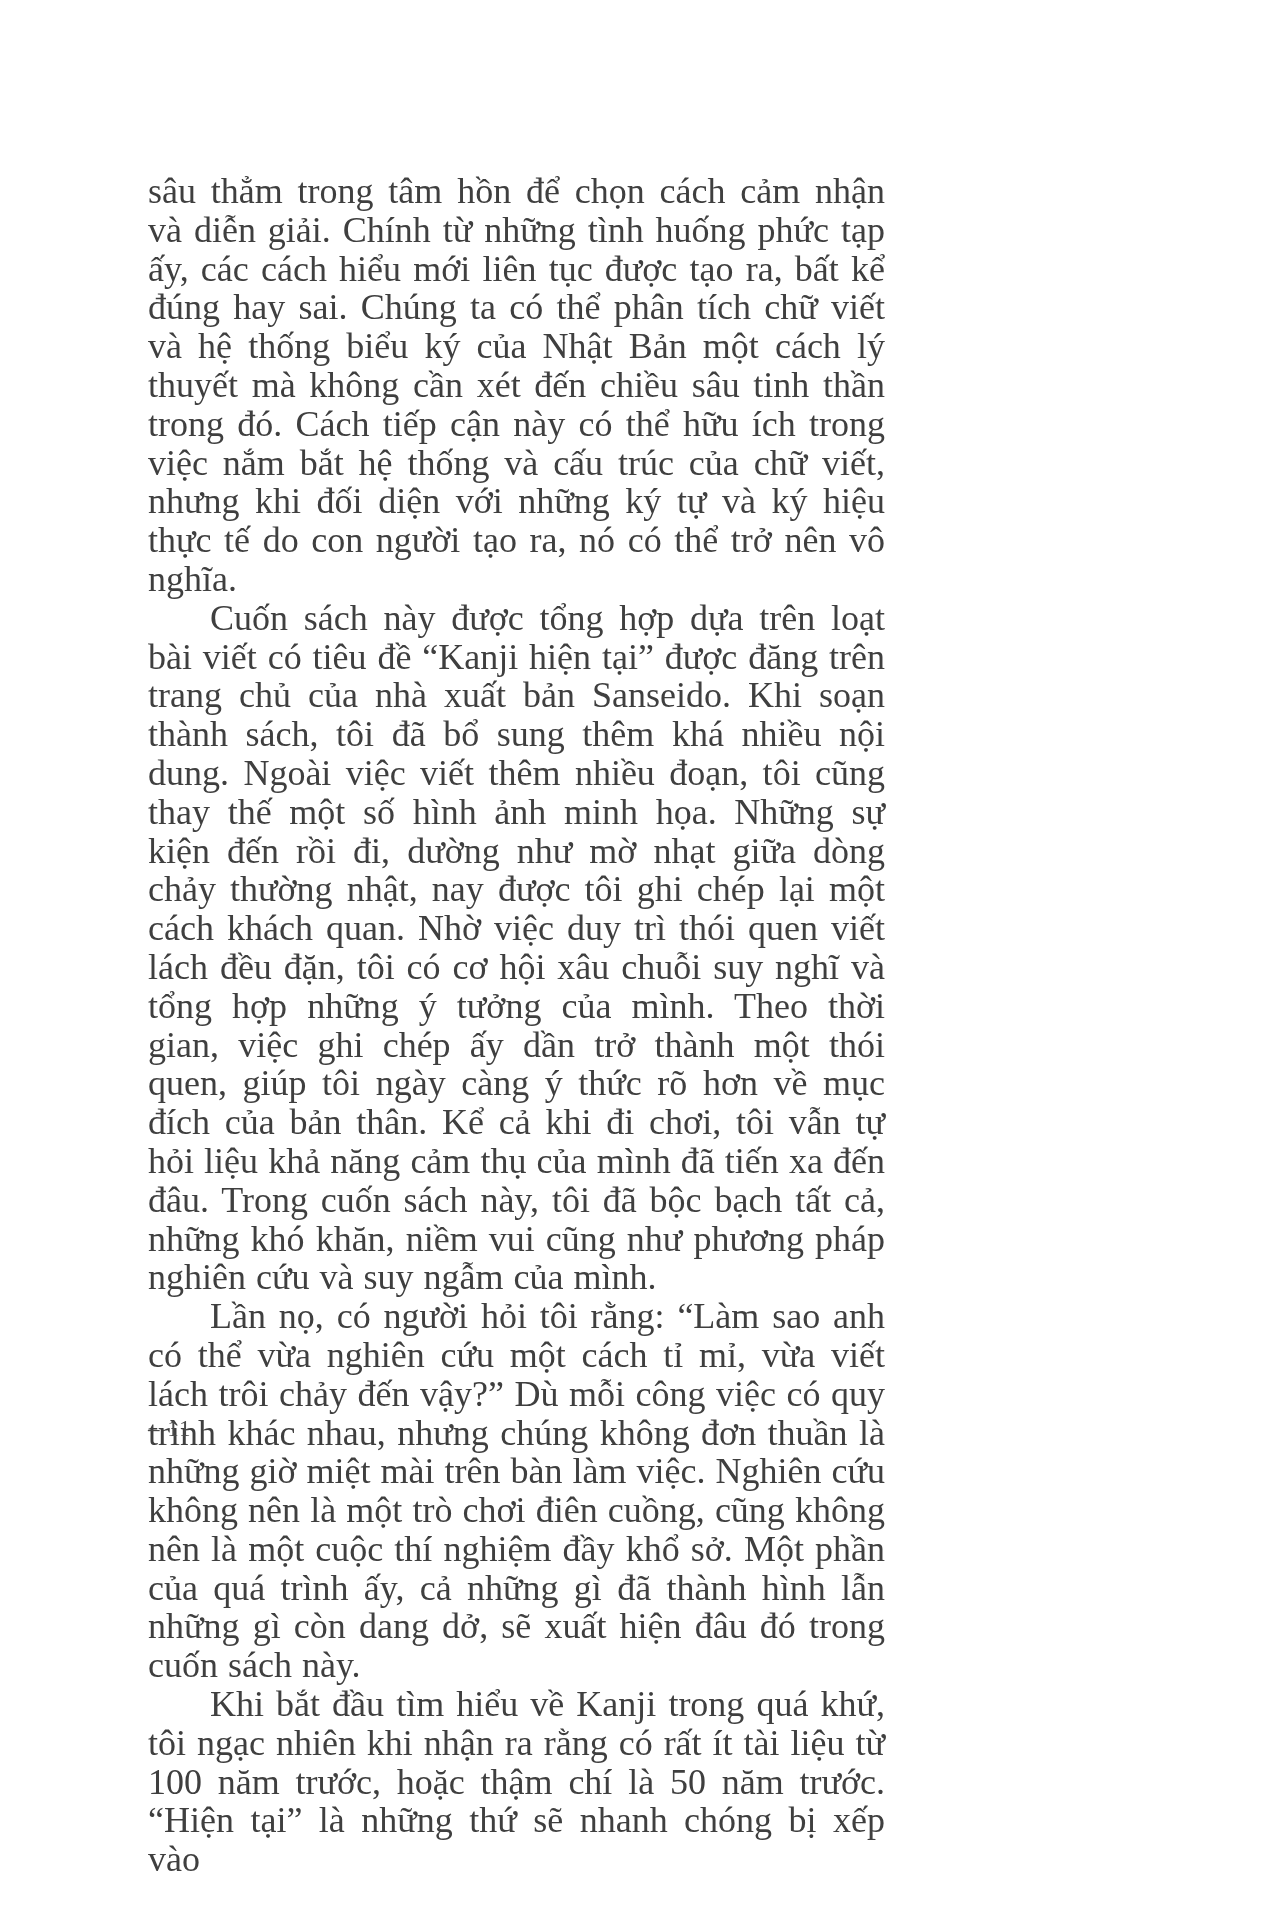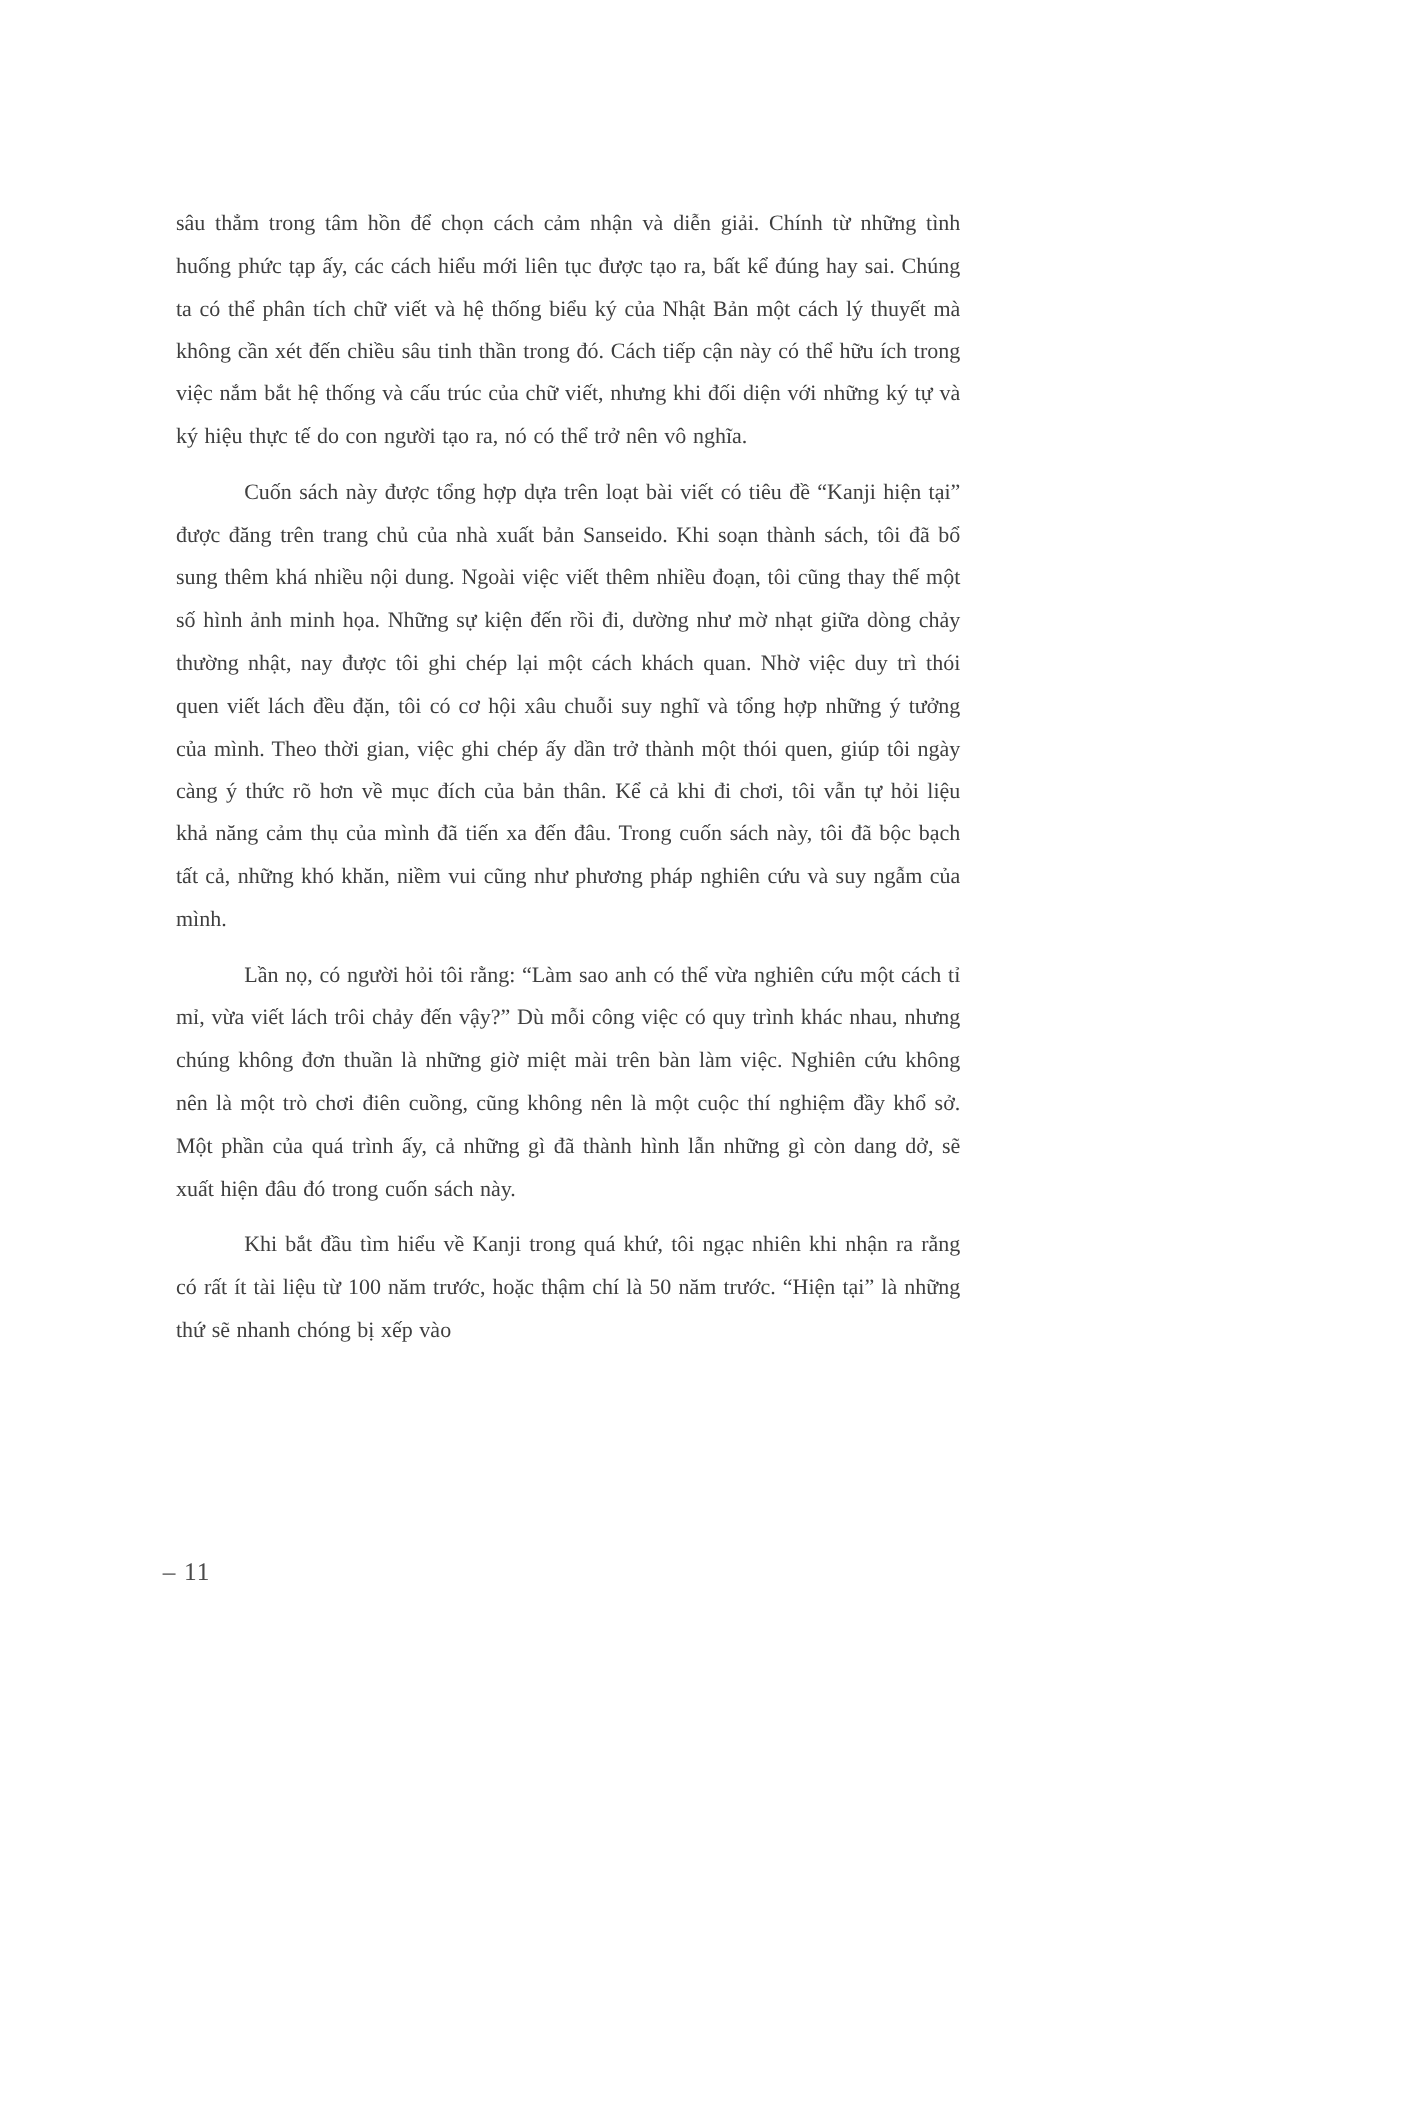--- a/index.html
+++ b/index.html
@@ -19,23 +19,23 @@
     background: #ffffff;
     overflow: hidden;
   }
   .text-block {
     position: absolute;
     left: 148px;
     top: 172px;
     width: 737px;
   }
   .para {
-    margin: 12px;
+    margin: 0;
     padding: 0;
-    font-size: 20px;
+    font-size: 36px;
     line-height: 38.8px;
     color: #3f3f3f;
     text-align: justify;
     text-indent: 62px;
     word-spacing: 1px;
   }
   .para.first {
     text-indent: 0;
   }
   .page-number {

